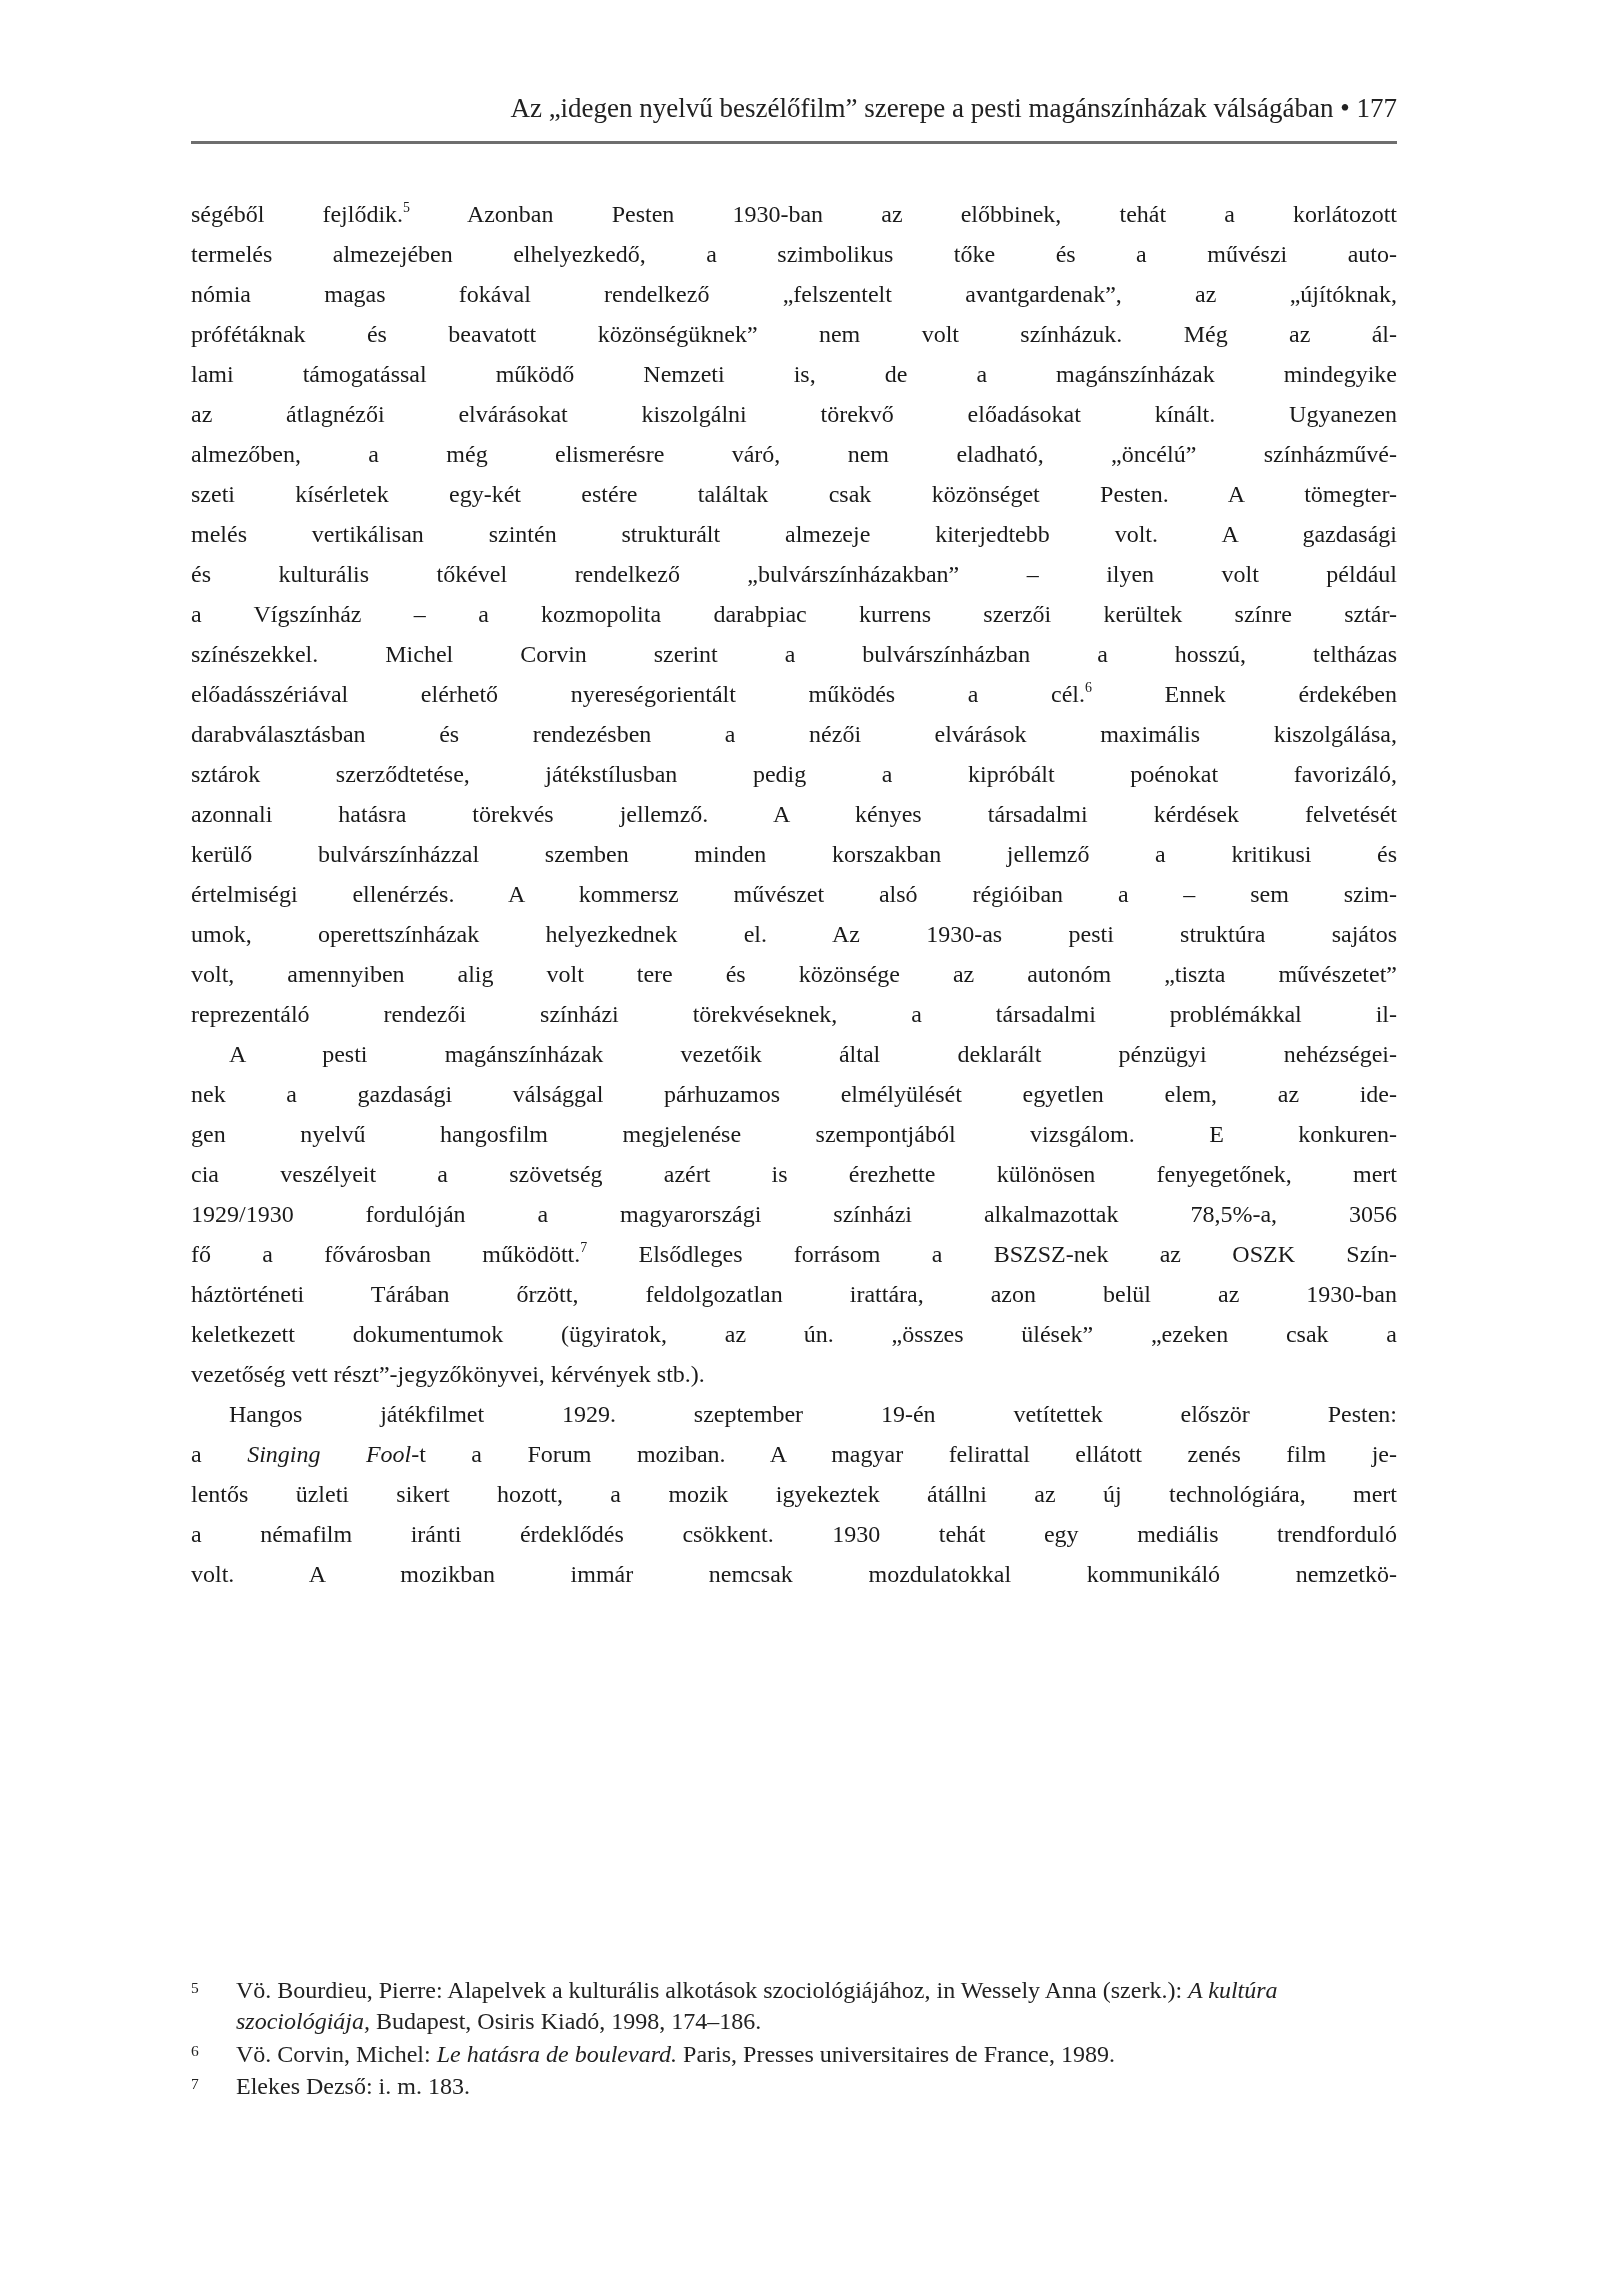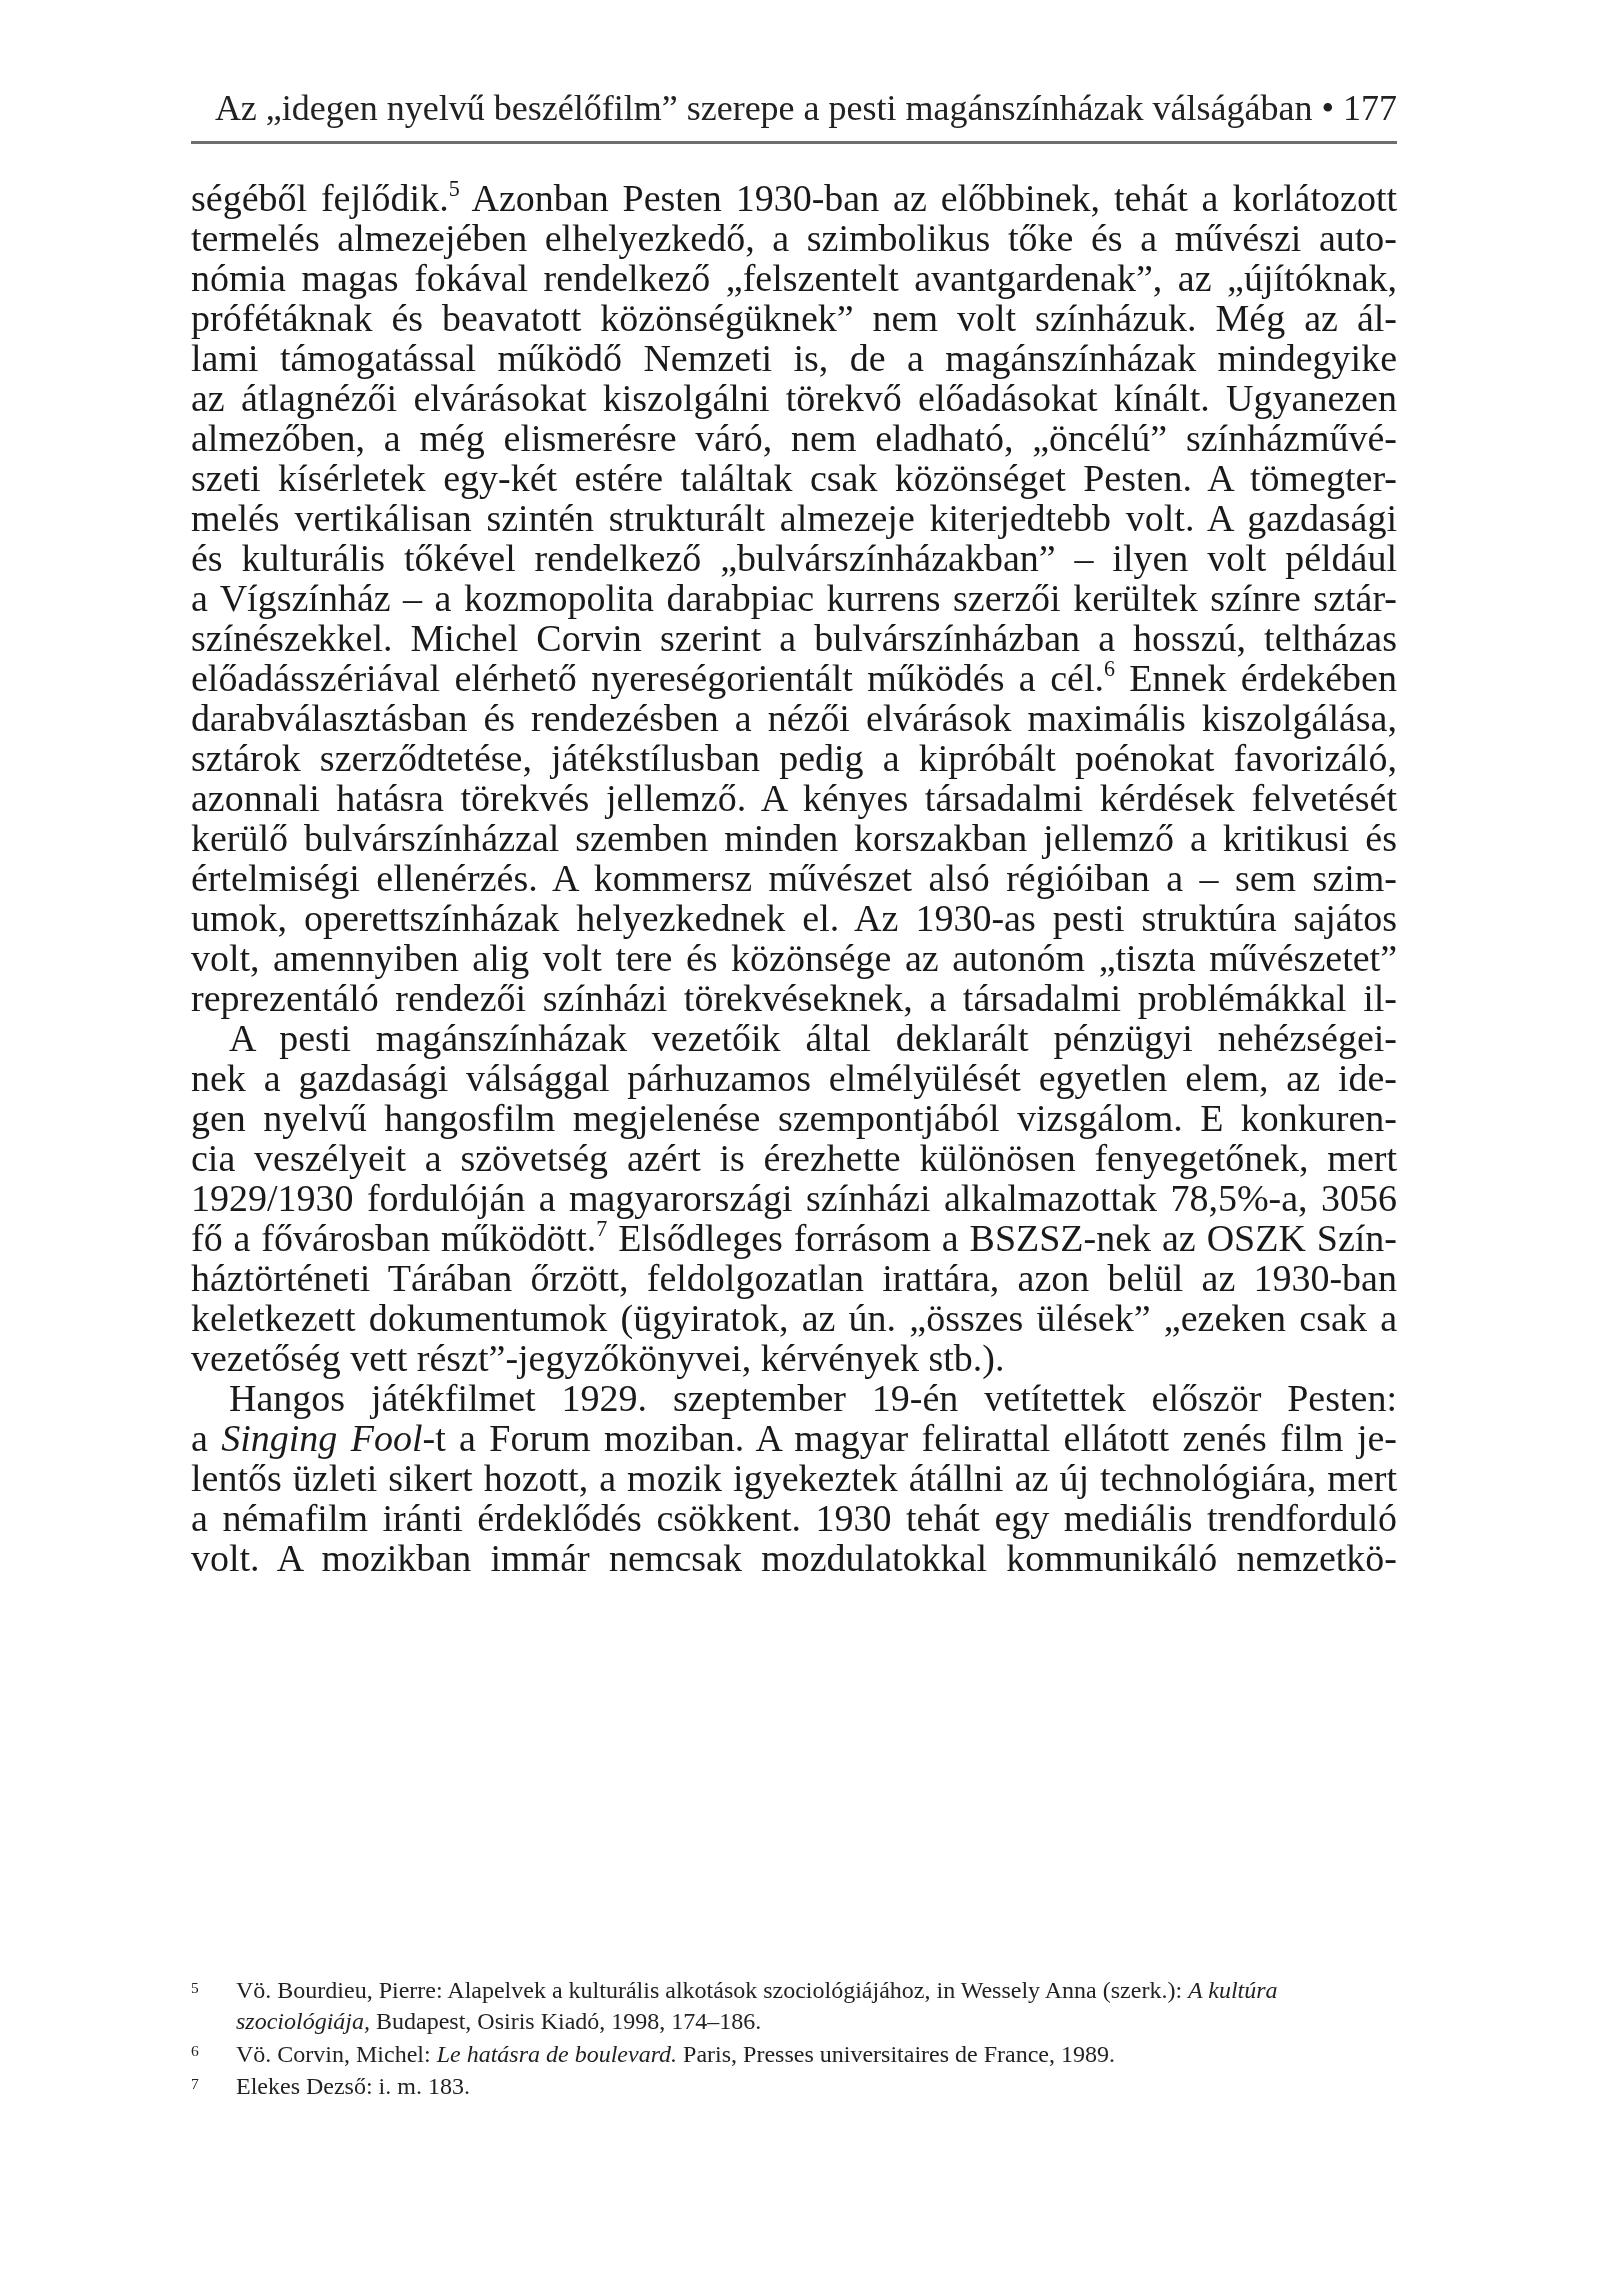--- a/index.html
+++ b/index.html
@@ -1,22 +1,22 @@
 <!DOCTYPE html>
 <html style="font-size:13.8px"><head>
 <meta charset="utf-8">
 <style>
   html, body { margin: 0; padding: 0; background: #ffffff; }
   body { width: 1605px; height: 2295px; position: relative; overflow: hidden;
          font-family: "Liberation Serif", "DejaVu Serif", serif; color: #1a1a1a; }
   .page { position: absolute; left: 191px; top: 0; width: 1206px; }
   .running-head { position: absolute; top: 89px; left: 0; width: 1206px; text-align: right;
-                  font-size: 36px; line-height: 38px; color: #222; white-space: nowrap; }
+                  font-size: 27px; line-height: 38px; color: #222; white-space: nowrap; }
   .head-rule { position: absolute; top: 141px; left: 0; width: 1206px; height: 2.6px; background: #6e6e6e; }
-  .body-text { position: absolute; top: 178px; left: 0; width: 1206px; font-size: 38px;
+  .body-text { position: absolute; top: 194px; left: 0; width: 1206px; font-size: 24px;
                line-height: 40px; text-align: justify; hyphens: manual; }
   .body-text p { margin: 0; }
   .line { display: block; text-align: justify; text-align-last: justify; white-space: nowrap; overflow: visible; }
   .line.last { text-align-last: left; }
   sup { font-size: 0.58em; line-height: 0; vertical-align: 0.7em; }
   .footnotes { position: absolute; top: 1975px; left: 0; width: 1206px; font-size: 24px; line-height: 31px; color: #222; }
   .fn { position: relative; padding-left: 45px; margin-bottom: 1.7px; }
   .fn-num { position: absolute; left: 0; top: -3.4px; font-size: 15.5px; }
   em { font-style: italic; }
 </style>

